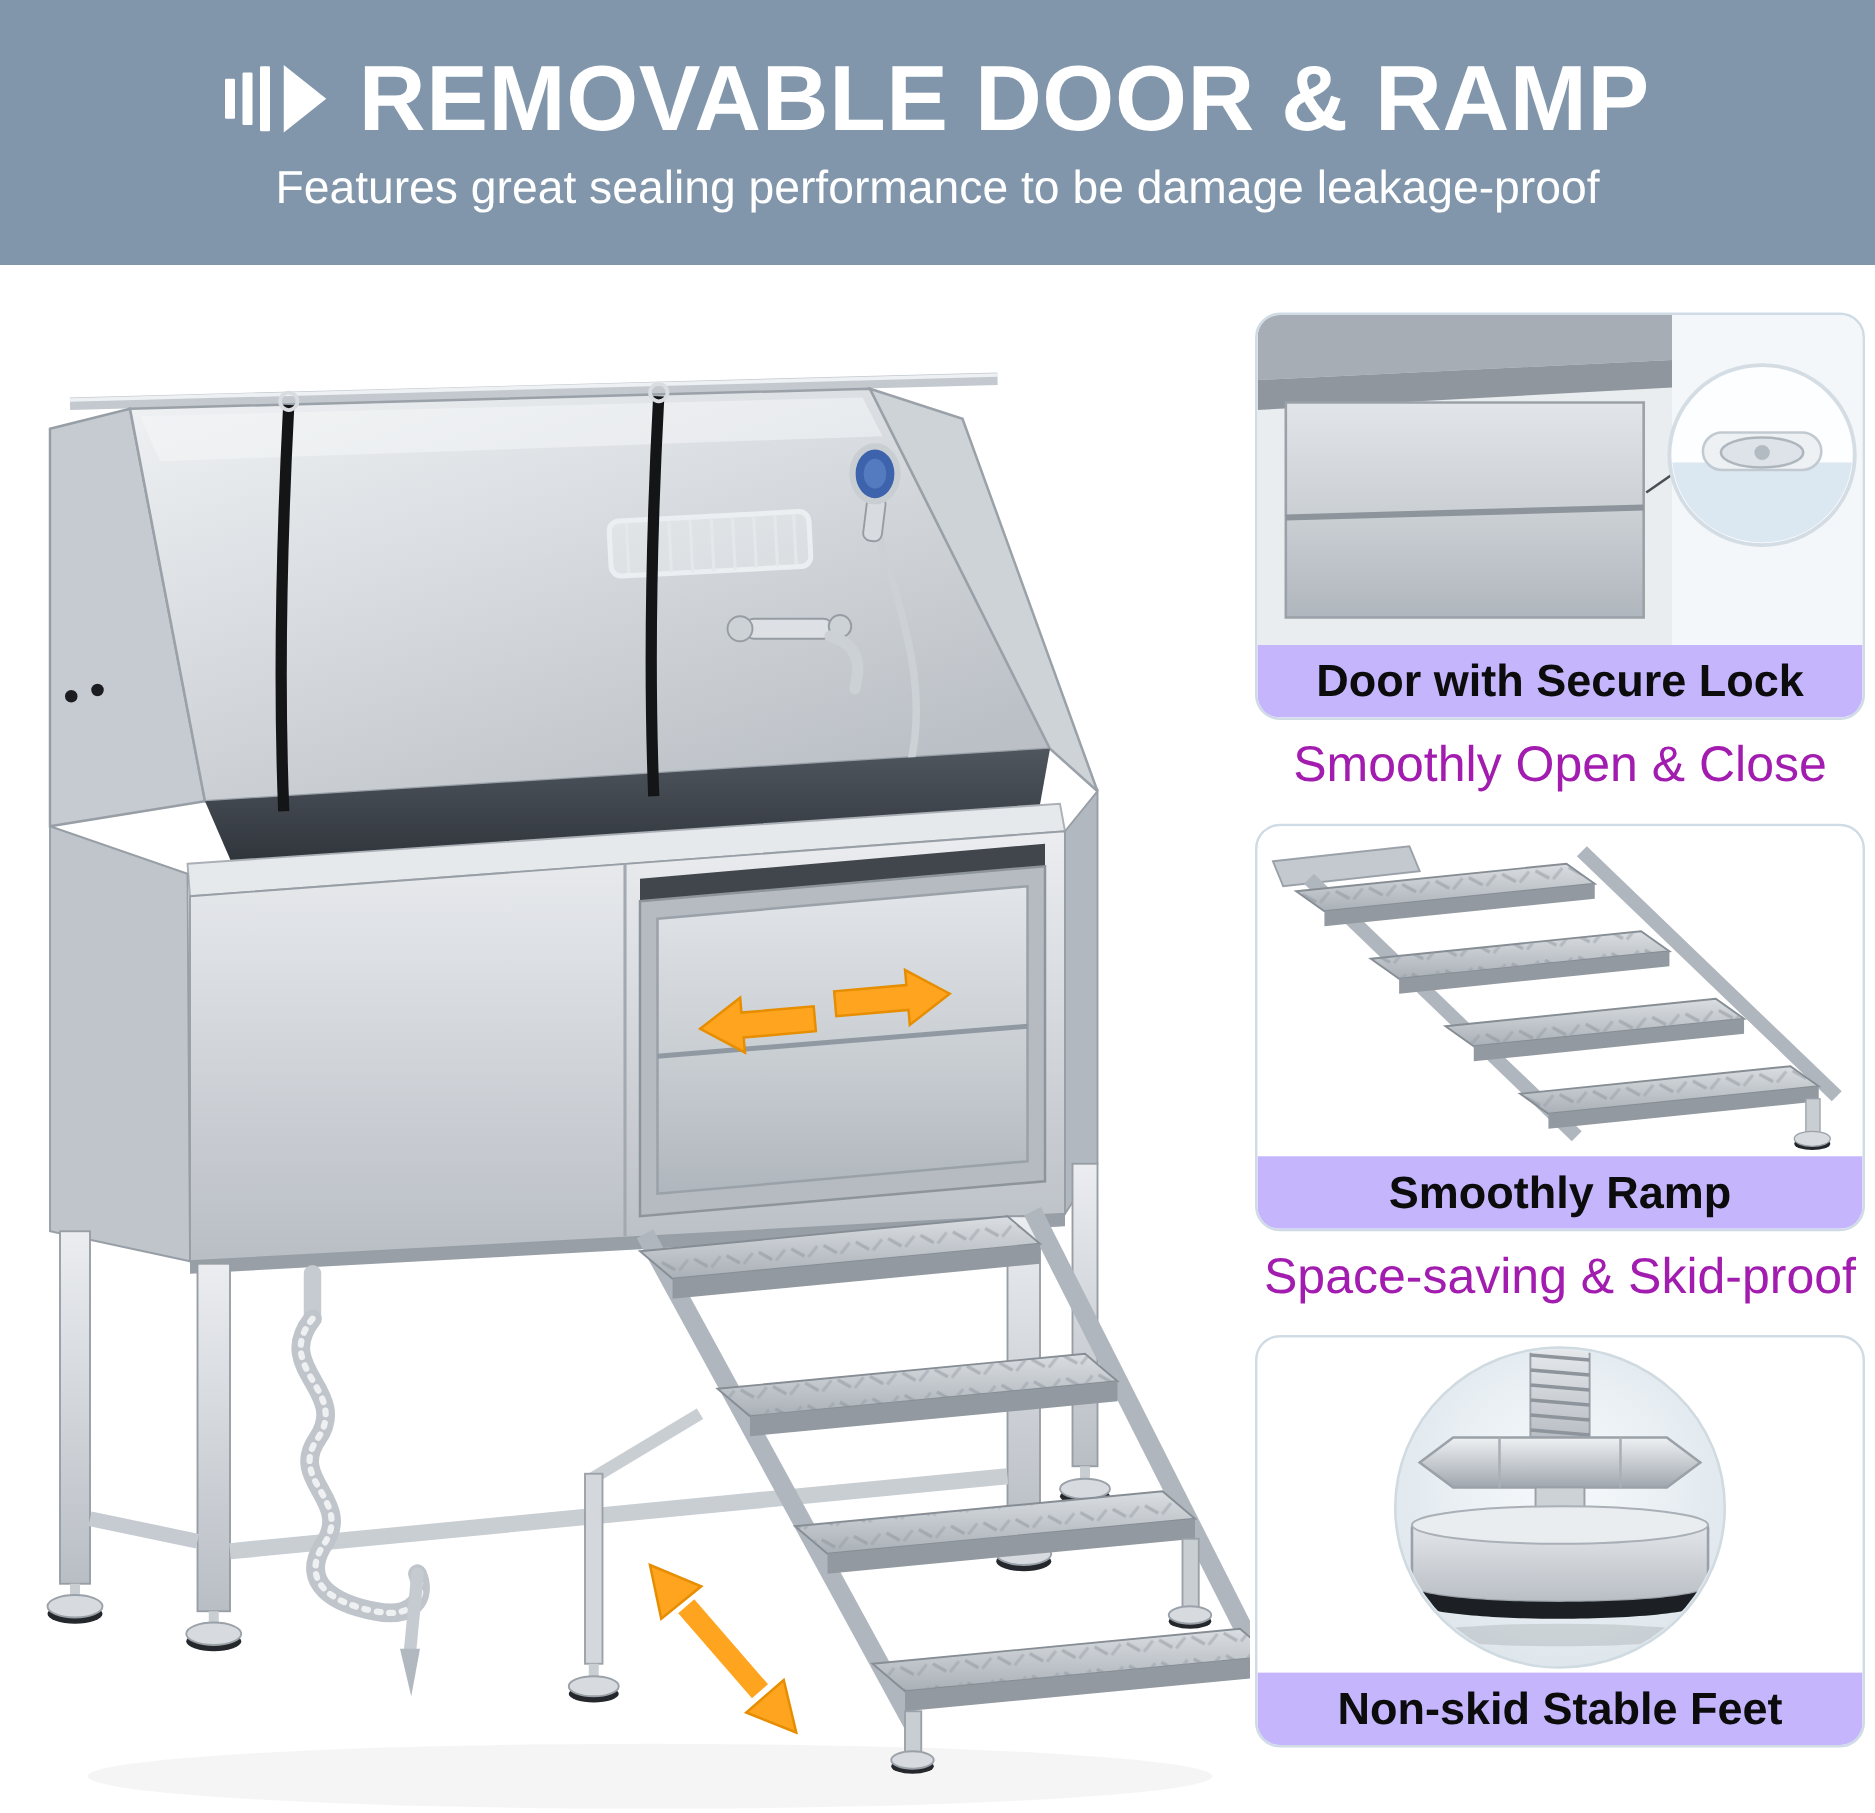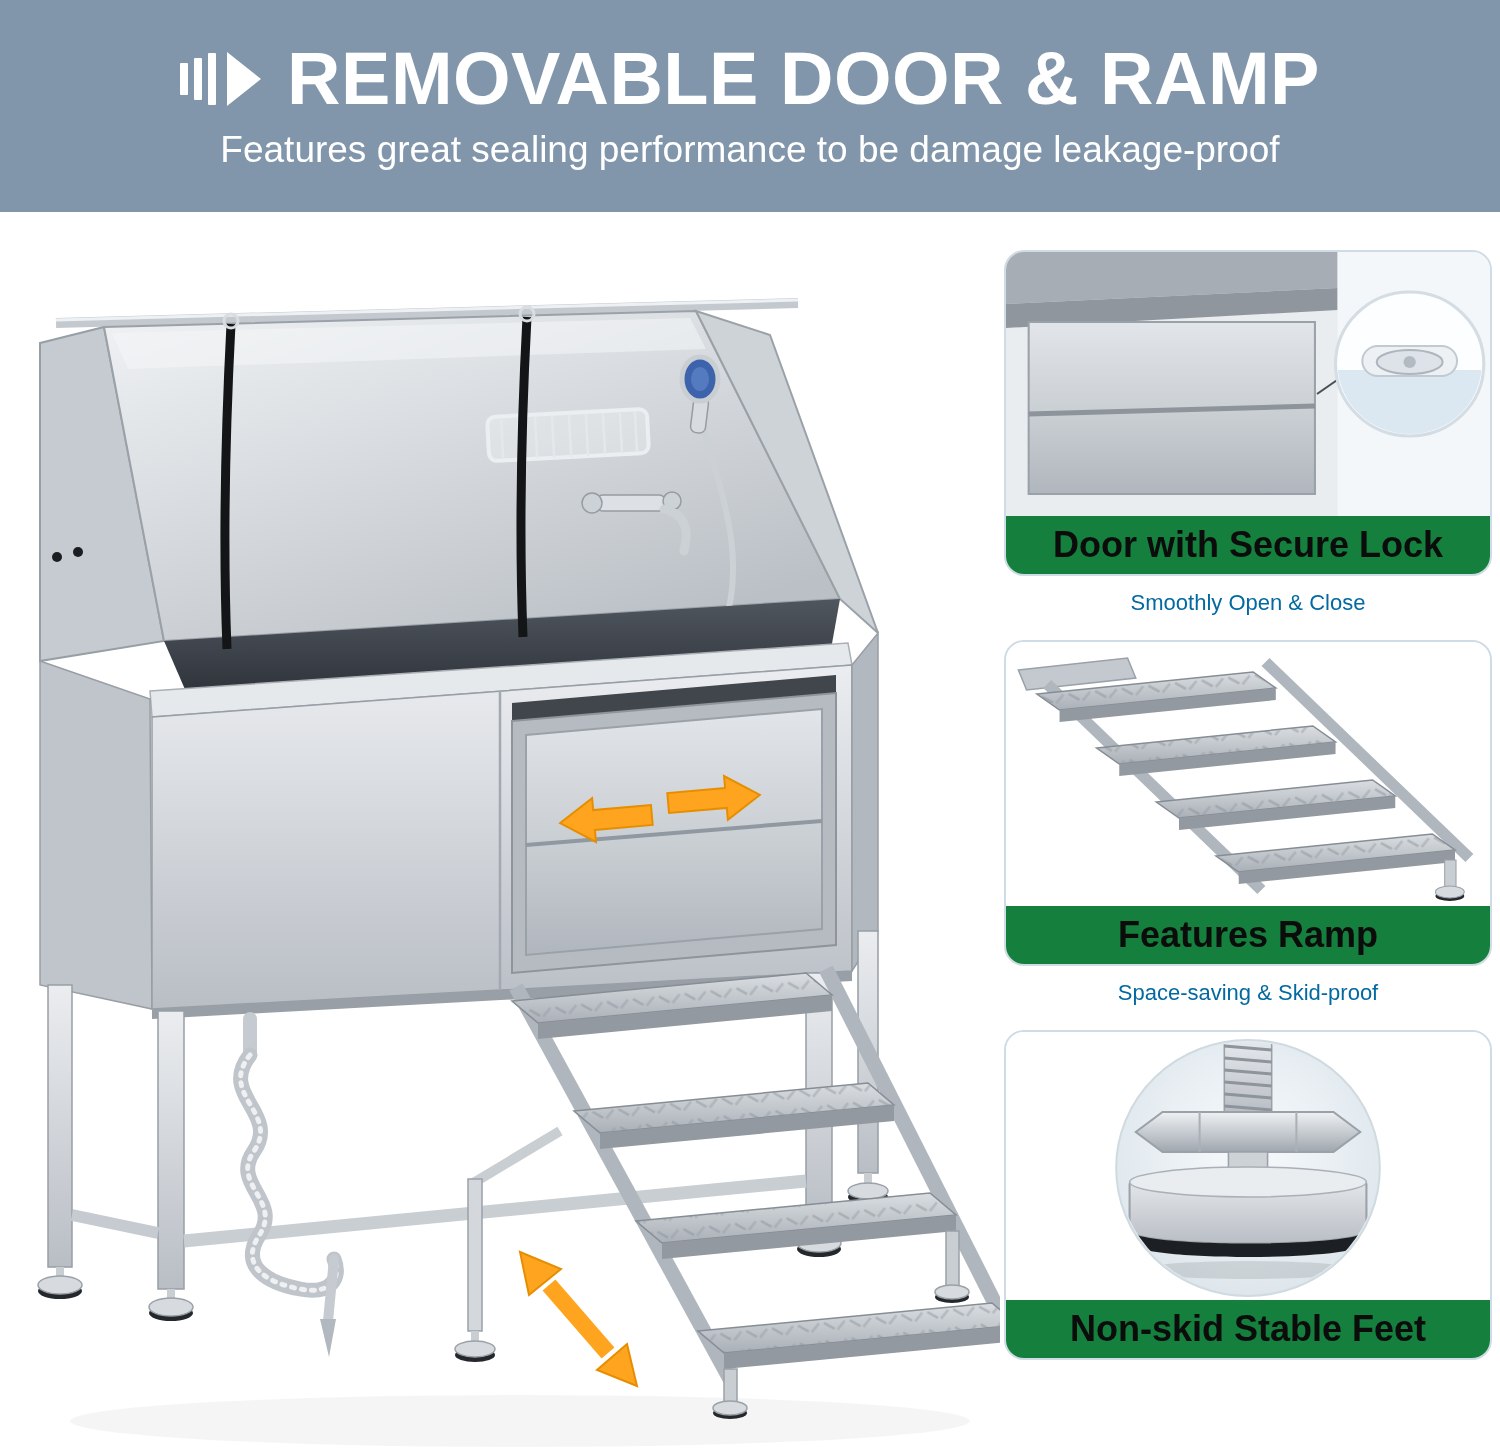--- a/index.html
+++ b/index.html
@@ -20,23 +20,23 @@
   
   .product{position:absolute;left:0;top:228px;width:1000px;height:1222px;}
   .product svg{width:100%;height:100%;display:block;}
 
   
   .right-col{position:absolute;left:1004px;top:250px;width:488px;}
   .card{border:2px solid #cfdbe5;border-radius:20px;overflow:hidden;background:#fff;}
   .card-photo{height:264px;}
   .card-photo.tall{height:268px;}
   .card-photo svg{width:100%;height:100%;display:block;}
-  .card-band{height:58px;background:#15803d;display:flex;align-items:center;justify-content:center;
+  .card-band{height:58px;background:#c4b5fd;display:flex;align-items:center;justify-content:center;
              font-size:36px;font-weight:700;color:#0c0c0c;}
-  .card-sub{text-align:center;font-size:22px;font-weight:500;color:#0369a1;margin:14px 0 24px;}
+  .card-sub{text-align:center;font-size:40px;font-weight:500;color:#a21caf;margin:14px 0 24px;}
 </style>
 </head>
 <body>
 
 <svg width="0" height="0" style="position:absolute" aria-hidden="true">
   <defs>
     <linearGradient id="gSteelV" x1="0" y1="0" x2="0" y2="1">
       <stop offset="0" stop-color="#ebedf0"></stop>
         <stop offset="1" stop-color="#b9bec5"></stop>
     </linearGradient>
@@ -289,21 +289,21 @@
             <polygon points="204,214 414,192 436,208 226,230" fill="url(#gPlate)" stroke="#868d94" stroke-width="1.5"></polygon>
             <polygon points="204,214 414,192 436,208 226,230" fill="url(#plate)" opacity="0.45"></polygon>
             <polygon points="226,230 436,208 436,220 226,242" fill="#9299a0"></polygon>
 
             <rect x="426" y="218" width="11" height="32" fill="#c9ced3" stroke="#9aa1a8" stroke-width="1"></rect>
             <ellipse cx="431" cy="254" rx="14" ry="5" fill="#24272b"></ellipse>
             <ellipse cx="431" cy="250" rx="14" ry="6" fill="#d7dbdf" stroke="#9aa1a8" stroke-width="1"></ellipse>
           </g>
         </svg>
       </div>
-      <div class="card-band">Features Ramp</div>
+      <div class="card-band">Smoothly Ramp</div>
     </div>
     <div class="card-sub">Space-saving &amp; Skid-proof</div>
 
     <div class="card">
       <div class="card-photo tall">
         <svg viewBox="0 0 470 268" preserveAspectRatio="none" aria-hidden="true">
           <rect width="470" height="268" fill="#ffffff"></rect>
           <g>
             <circle cx="235" cy="136" r="128" fill="url(#gCircleBg)" stroke="#d0dae1" stroke-width="2"></circle>
             <clipPath id="c3clip">

